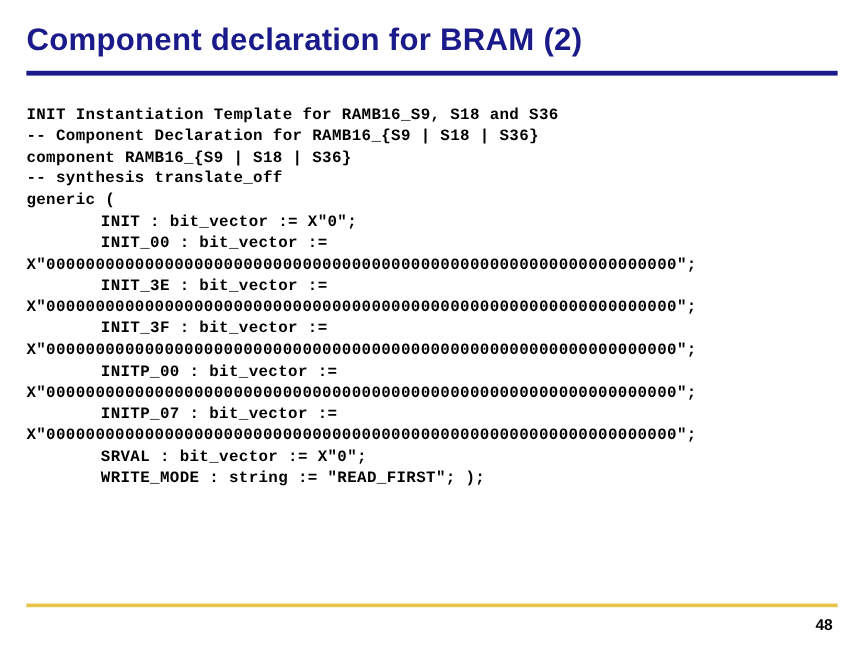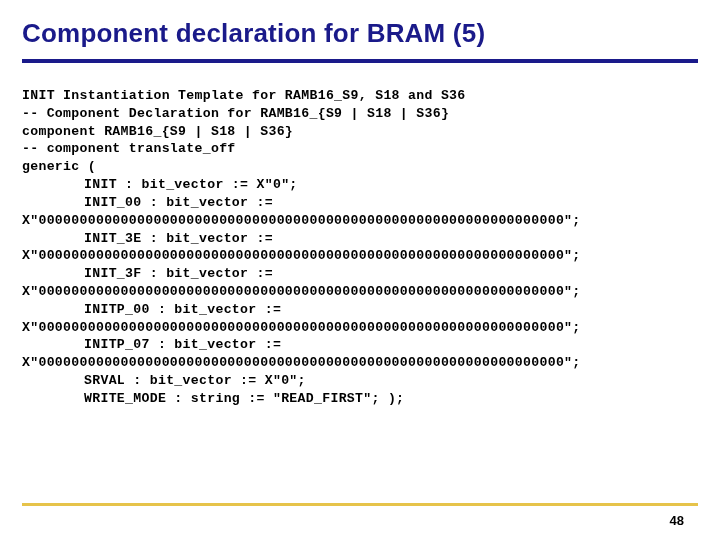--- a/index.html
+++ b/index.html
@@ -41,39 +41,39 @@
   .footer-line {
     position: absolute;
     left: 22px;
     right: 22px;
     bottom: 34px;
     height: 3px;
     background: #e6c34a;
   }
   .page-number {
     position: absolute;
-    right: 36px;
+    right: 26px;
     bottom: 12px;
     font-size: 13px;
     font-weight: bold;
     text-align: center;
   }
   .indent1 { padding-left: 62px; display: inline-block; }
 </style>
 </head>
 <body>
 
 <div class="slide">
-  <div class="title">Component declaration for BRAM (5)</div>
+  <div class="title">Component declaration for BRAM (2)</div>
   <div class="title-underline"></div>
 
   <div class="code-block"><span>INIT Instantiation Template for RAMB16_S9, S18 and S36</span>
 <span>-- Component Declaration for RAMB16_{S9 | S18 | S36}</span>
 <span>component RAMB16_{S9 | S18 | S36}</span>
-<span>-- component translate_off</span>
+<span>-- synthesis translate_off</span>
 <span>generic (</span>
 <span class="indent1">INIT : bit_vector := X"0";</span>
 <span class="indent1">INIT_00 : bit_vector :=</span>
 <span>X"0000000000000000000000000000000000000000000000000000000000000000";</span>
 <span class="indent1">INIT_3E : bit_vector :=</span>
 <span>X"0000000000000000000000000000000000000000000000000000000000000000";</span>
 <span class="indent1">INIT_3F : bit_vector :=</span>
 <span>X"0000000000000000000000000000000000000000000000000000000000000000";</span>
 <span class="indent1">INITP_00 : bit_vector :=</span>
 <span>X"0000000000000000000000000000000000000000000000000000000000000000";</span>

